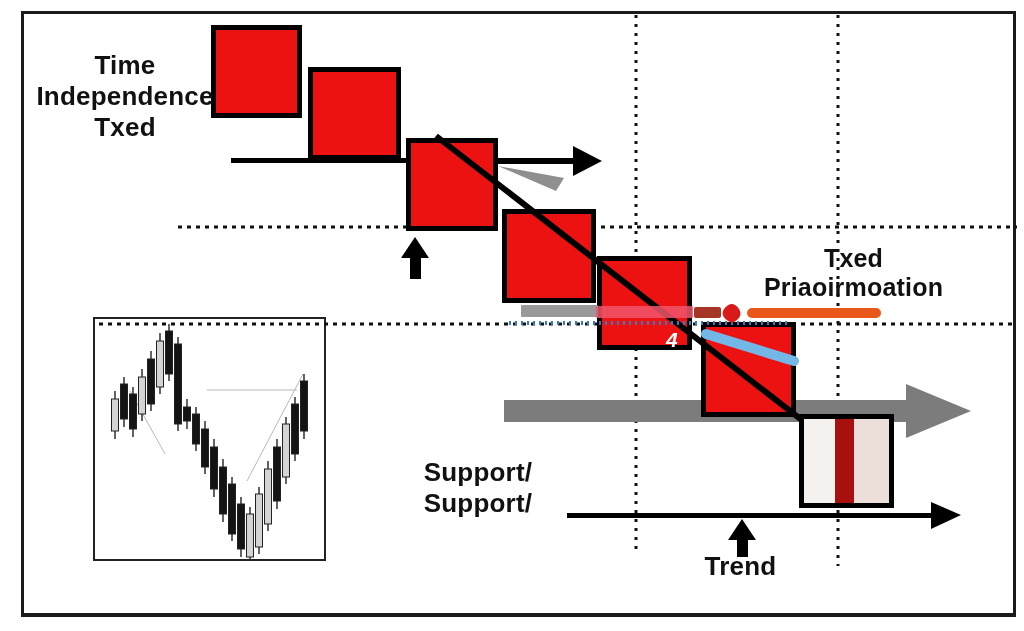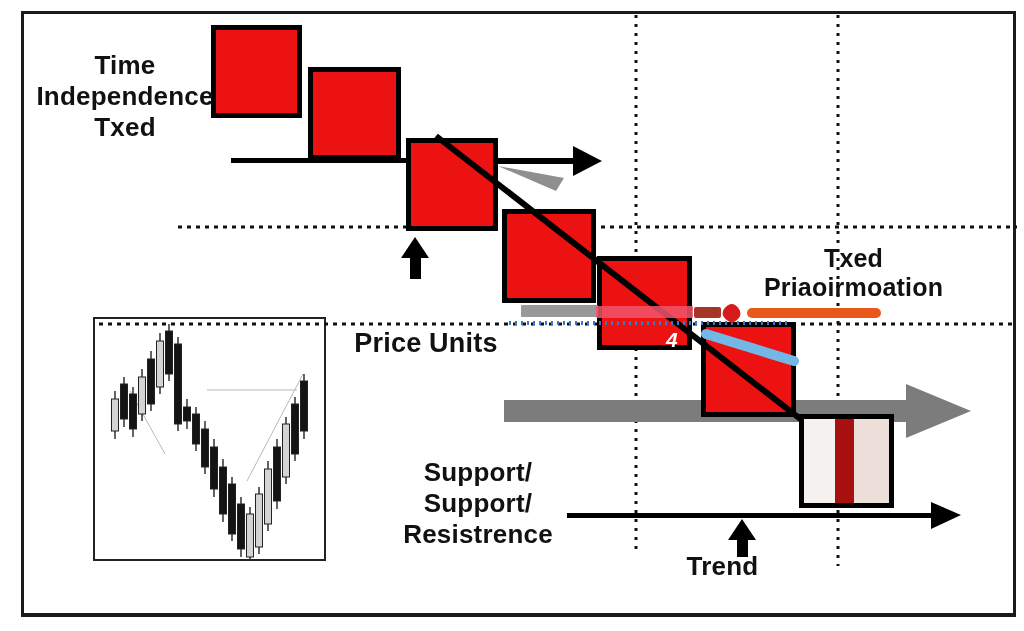--- a/index.html
+++ b/index.html
@@ -23,21 +23,21 @@
   .oc-left{flex:0 0 36%;background:#f5f1ee;}
   .oc-stripe{flex:0 0 23%;background:#a80f0f;}
   .oc-right{flex:1;background:#ecdfda;}
   .lbl{position:absolute;z-index:6;text-align:center;font-weight:600;letter-spacing:0.2px;}
   .lbl div{white-space:nowrap;}
   #lbl-time{left:8px;top:50px;width:212px;font-size:26px;line-height:31px;}
   #lbl-fixed{left:340px;top:281px;width:150px;font-size:27px;line-height:30px;}
   #lbl-price-units{left:325px;top:328px;width:180px;font-size:27px;line-height:30px;}
   #lbl-fixedinfo{left:735px;top:244px;width:215px;font-size:25px;line-height:29px;}
   #lbl-support{left:378px;top:457px;width:178px;font-size:26px;line-height:31px;}
-  #lbl-trend{left:619px;top:551px;width:185px;font-size:26px;line-height:31px;}
+  #lbl-trend{left:637px;top:551px;width:185px;font-size:26px;line-height:31px;}
   #white-glyph{
     position:absolute;left:655px;top:328px;z-index:6;color:#ffffff;
     font-size:21px;font-weight:bold;font-style:italic;
   }
   #inset-box{
     position:absolute;left:82px;top:317px;width:233px;height:244px;z-index:1;
     box-sizing:border-box;border:2px solid #222;background:#ffffff;
   }
   #inset-svg{left:0;top:0;}
 </style>
@@ -92,29 +92,27 @@
     <div class="oc-left"></div>
     <div class="oc-stripe"></div>
     <div class="oc-right"></div>
   </div>
 
   <div class="lbl" id="lbl-time">
     <div>Time</div>
     <div>Independence</div>
     <div>Txed</div>
   </div>
-  <div class="lbl" id="lbl-price-units">Price Units</div>
   <div class="lbl" id="lbl-fixedinfo">
     <div>Txed</div>
     <div>Priaoirmoation</div>
   </div>
   <div class="lbl" id="lbl-support">
     <div>Support/</div>
     <div>Support/</div>
-    <div>Resistrence</div>
   </div>
   <div class="lbl" id="lbl-trend">
     <div>Trend</div>
   </div>
   <div id="white-glyph">4</div>
 
   <div id="inset-box">
     <svg id="inset-svg" width="229" height="240">
         <line x1="35" y1="72" x2="70" y2="135" stroke="#b9b9b9" stroke-width="1"></line>
         <line x1="112" y1="71" x2="202" y2="71" stroke="#b9b9b9" stroke-width="1"></line>

